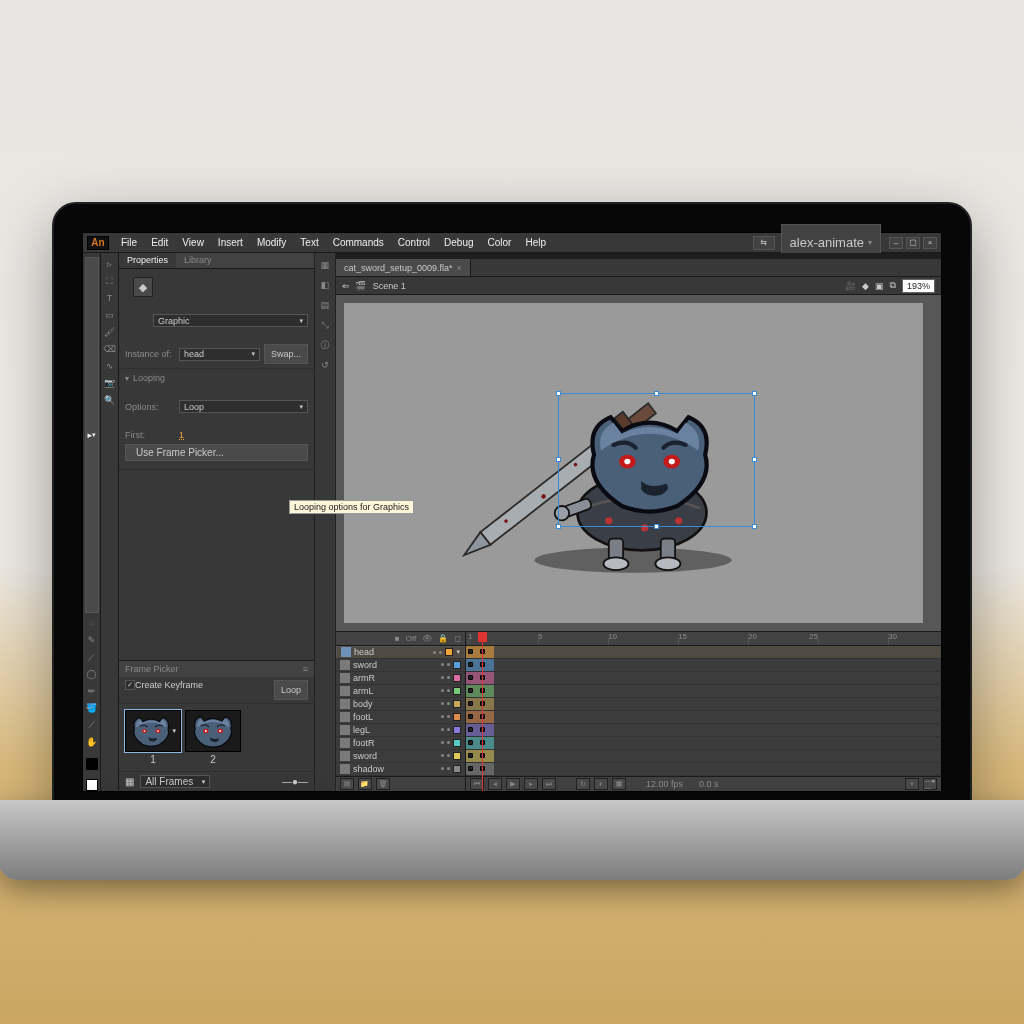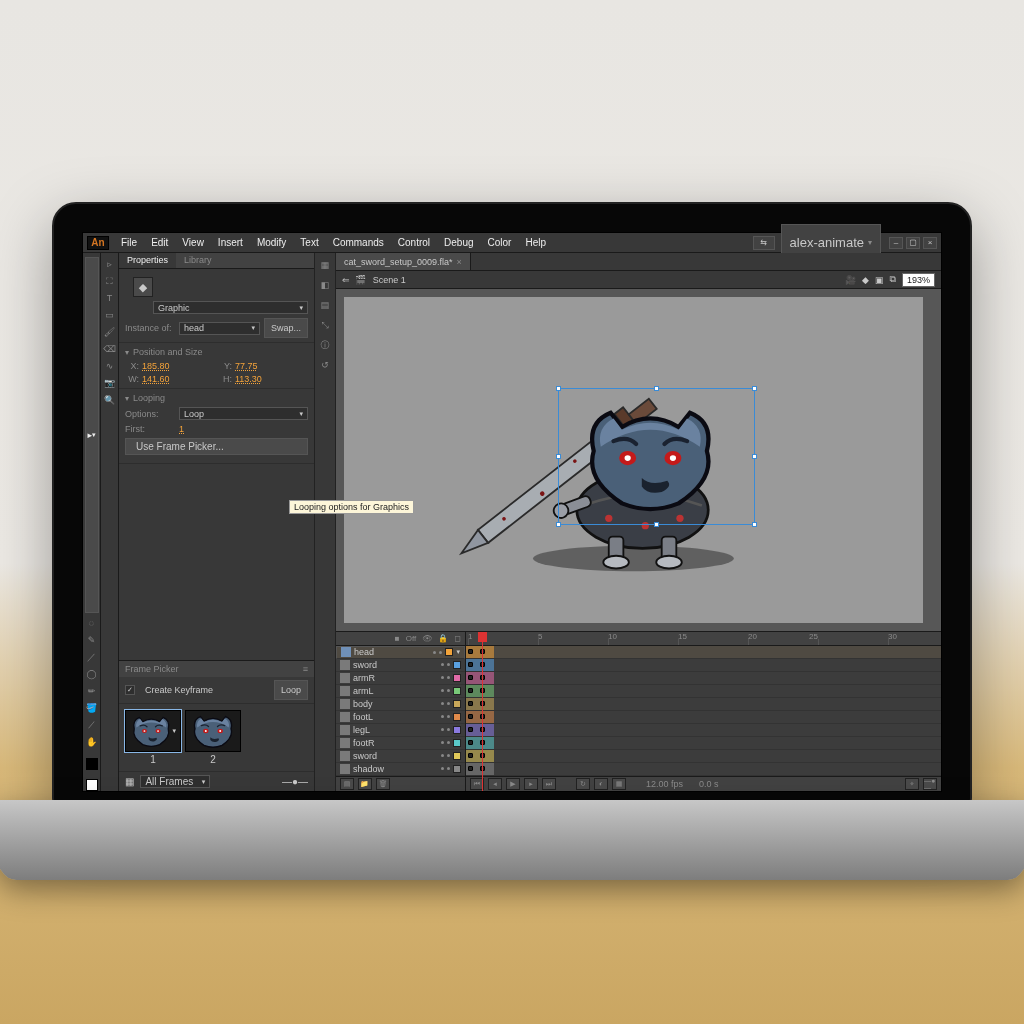--- a/index.html
+++ b/index.html
@@ -78,56 +78,56 @@
   .swatch{width:12px;height:12px;border:1px solid #000;margin-top:6px;}
 
   .leftpanel{width:195px;background:var(--bg-panel);display:flex;flex-direction:column;min-height:0;}
   .tabs{display:flex;background:var(--bg-panel2);height:16px;align-items:stretch;border-bottom:1px solid var(--border);}
   .tabs .tab{padding:2px 8px;font-size:9px;color:var(--text-dim);}
   .tabs .tab.active{background:var(--bg-panel);color:var(--text-bright);}
 
   .prop-section{padding:4px 6px;border-bottom:1px solid #2d2d2d;}
   .prop-header{display:flex;align-items:center;gap:4px;font-size:9px;color:var(--text-dim);}
   .prop-header::before{content:"▾";font-size:8px;}
-  .field-row{display:flex;align-items:center;gap:4px;margin-top:4px;font-size:9px;}
+  .field-row{display:flex;align-items:center;gap:4px;margin-top:17px;font-size:9px;}
   .field-row .lbl{color:var(--text-dim);min-width:50px;}
   .sel{flex:1;background:var(--bg-input);border:1px solid var(--border-light);padding:1px 4px;
     display:flex;justify-content:space-between;align-items:center;height:13px;}
   .sel::after{content:"▾";font-size:7px;}
   .btn{background:var(--bg-panel3);border:1px solid var(--border-light);padding:4px 6px;}
   .numval{color:var(--accent-orange);text-decoration:underline dotted;}
   .xy-grid{display:grid;grid-template-columns:14px 1fr 14px 1fr;gap:3px;align-items:center;font-size:9px;}
   .xy-grid .k{color:var(--text-dim);text-align:right;}
   .picbtn{display:block;margin:4px auto;padding:2px 10px;background:var(--bg-panel3);
     border:1px solid var(--border-light);}
   .insticon{width:20px;height:20px;background:var(--bg-panel3);border:1px solid #222;display:flex;
     align-items:center;justify-content:center;font-size:11px;margin:4px 0 2px 8px;}
 
   .framepicker{border-top:1px solid var(--border);}
   .fp-head{padding:3px 6px;font-size:9px;color:var(--text-dim);background:var(--bg-panel2);
     display:flex;justify-content:space-between;align-items:center;}
-  .fp-bar{display:flex;gap:10px;align-items:center;padding:3px 6px;font-size:9px;
+  .fp-bar{display:flex;padding:3px 6px;font-size:9px;
     border-bottom:1px solid #2d2d2d;}
   .fp-bar .chk{width:10px;height:10px;border:1px solid var(--border-light);display:inline-flex;
     align-items:center;justify-content:center;font-size:7px;background:var(--bg-input);}
   .thumbs{display:flex;gap:4px;padding:6px;}
   .thumb{width:56px;display:flex;flex-direction:column;align-items:center;gap:2px;}
   .thumb .pic{width:56px;height:42px;background:#1a1a1a;border:1px solid #000;
     display:flex;align-items:center;justify-content:center;overflow:hidden;}
   .thumb .pic.sel{outline:1px solid #89b7e6;}
   .fp-foot{display:flex;align-items:center;gap:6px;padding:3px 6px;border-top:1px solid #2d2d2d;}
 
   .sidetabs{width:22px;background:var(--bg-panel);border-left:1px solid #222;border-right:1px solid #222;
     display:flex;flex-direction:column;align-items:center;padding-top:4px;gap:4px;}
   .sidetabs span{width:16px;height:16px;display:flex;align-items:center;justify-content:center;
     font-size:9px;color:var(--text-dim);}
 
   .center{flex:1;display:flex;flex-direction:column;min-height:0;background:var(--bg-darker);}
   .doc-tabs{height:18px;background:var(--bg-panel);display:flex;align-items:stretch;
-    border-bottom:1px solid var(--border);}
+    border-bottom:1px solid var(--border);margin-top:6px;}
   .doc-tabs .tab{padding:3px 8px;font-size:9px;background:var(--bg-panel3);
     display:flex;align-items:center;gap:4px;border-right:1px solid var(--border);}
   .doc-tabs .tab::after{content:"×";color:var(--text-dim);}
   .scene-bar{height:18px;background:var(--bg-panel);display:flex;align-items:center;padding:0 6px;
     gap:6px;border-bottom:1px solid var(--border);font-size:9px;}
   .scene-bar .spacer{flex:1;}
   .zoom{background:#fff;color:#222;padding:1px 4px;font-size:9px;border:1px solid #666;}
 
   .stage-wrap{flex:1;background:#575757;overflow:hidden;position:relative;padding:8px 18px 8px 8px;}
   .stage{width:100%;height:100%;background:var(--stage);position:relative;}
@@ -249,33 +249,20 @@
           </div>
           <div class="field-row">
             <span class="lbl">Instance of:</span>
             <div class="sel" style="flex:1">
                 <span>head</span>
               </div>
             <span class="btn">Swap...</span>
           </div>
         </div>
 
-        <div class="prop-section">
-          <div class="prop-header">Position and Size</div>
-          <div class="xy-grid" style="margin-top:4px;">
-            <span class="k">X:</span>
-            <span class="numval">185.80</span>
-            <span class="k">Y:</span>
-            <span class="numval">77.75</span>
-            <span class="k">W:</span>
-            <span class="numval">141.60</span>
-            <span class="k">H:</span>
-            <span class="numval">113.30</span>
-          </div>
-        </div>
 
 
         <div class="prop-section">
           <div class="prop-header">Looping</div>
           <div class="field-row">
             <span class="lbl">Options:</span>
             <div class="sel">
                 <span>Loop</span>
               </div>
           </div>

